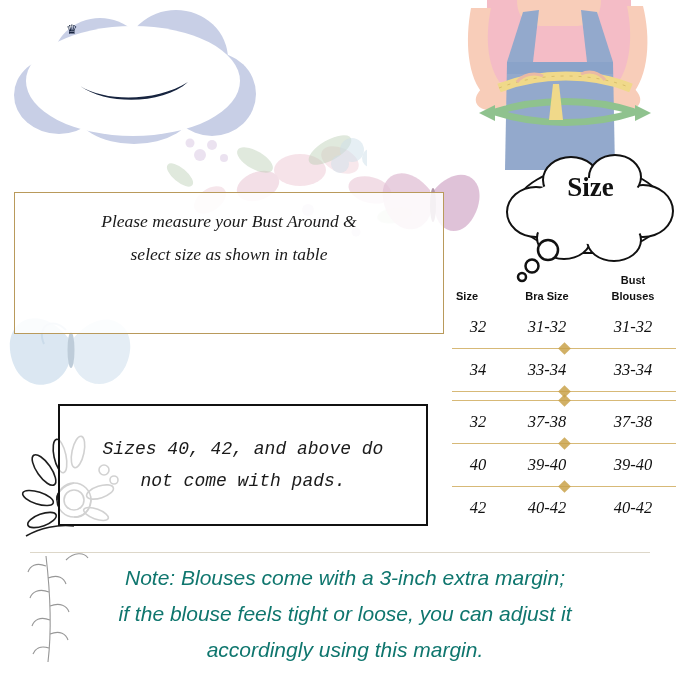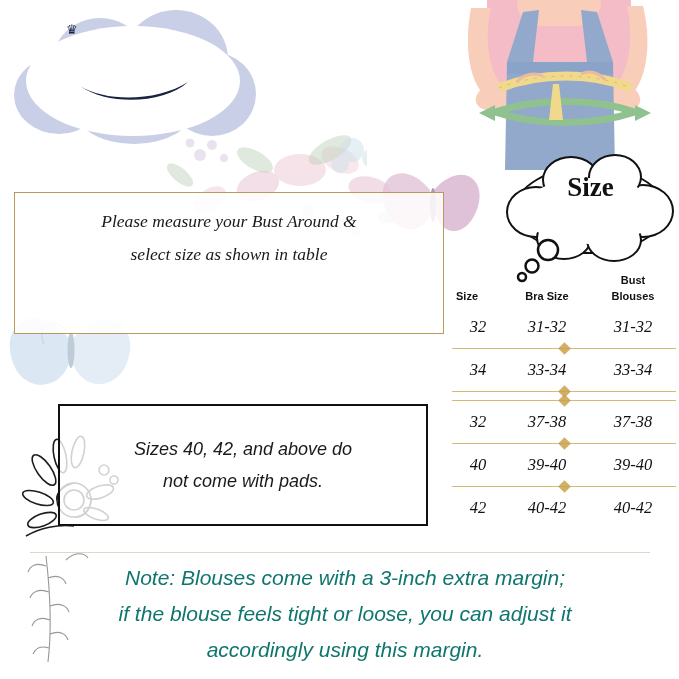--- a/index.html
+++ b/index.html
@@ -118,21 +118,21 @@
     left: 58px; top: 404px;
     width: 370px; height: 122px;
     border: 2.5px solid #111;
     background: rgba(255,255,255,0.8);
     display: flex;
     flex-direction: column;
     justify-content: center;
   }
   .pads-box p {
     margin: 0;
-    font-family: Liberation Sans, sans-serif;
+    font-family: Liberation Mono, monospace;
     font-style: italic;
     font-size: 18px;
     line-height: 32px;
     text-align: center;
     color: #1a1a1a;
   }
 
   
   .size-table {
     position: absolute;

